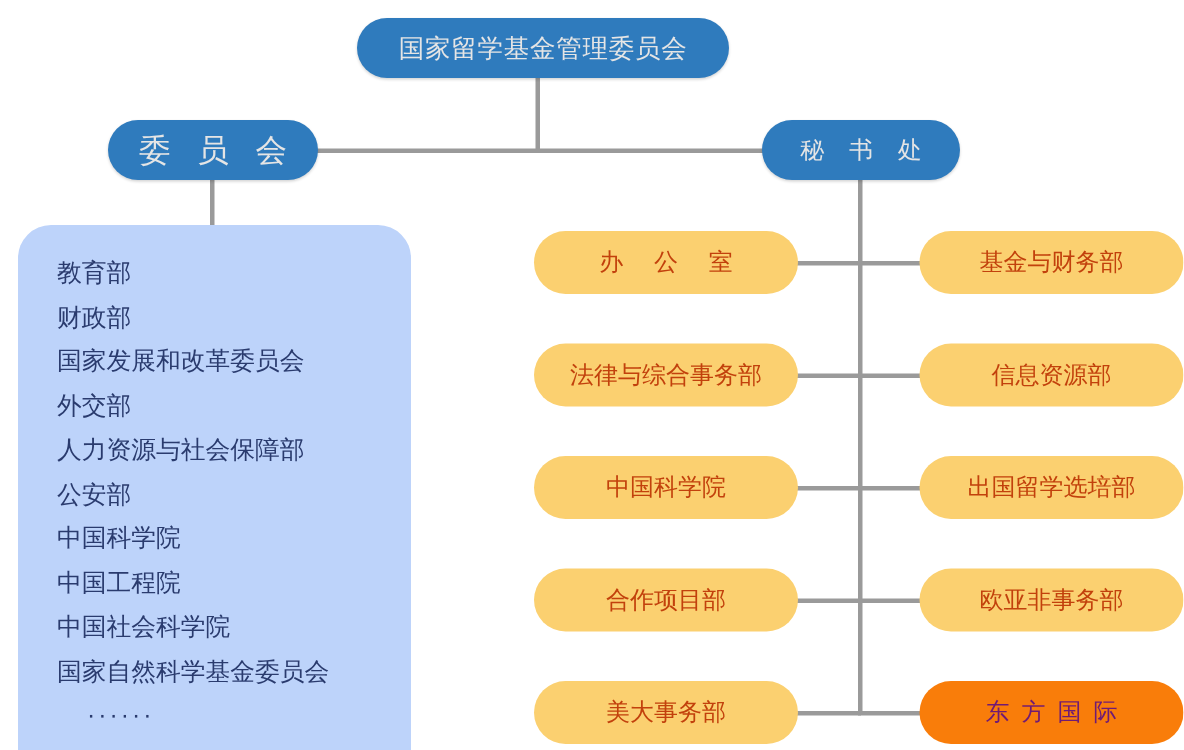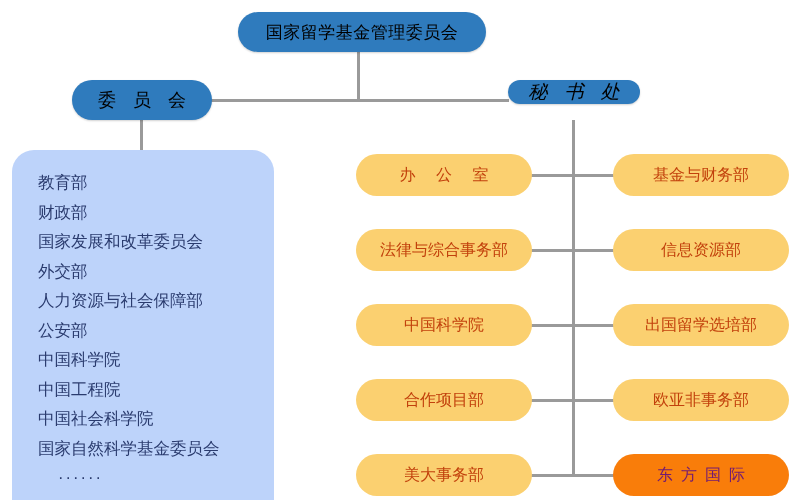--- a/index.html
+++ b/index.html
@@ -33,21 +33,21 @@
     display: flex;
     align-items: center;
     justify-content: center;
     box-sizing: border-box;
     text-align: center;
     white-space: nowrap;
   }
 
   .node-blue {
     background: #2f7bbd;
-    color: #000000;
+    color: #e5e5e5;
     border-radius: 26px;
     box-shadow: 0 1px 2px rgba(0,0,0,0.18);
   }
   .node-orange {
     background: #fbd070;
     color: #c2410c;
     border-radius: 24px;
   }
   .node-orange-strong {
     background: #f97d0a;
@@ -58,31 +58,30 @@
   
   #root-node {
     left: 238px; top: 12px;
     width: 248px; height: 40px;
     font-size: 17px;
     letter-spacing: 0.5px;
   }
   #committee-node {
     left: 72px; top: 80px;
     width: 140px; height: 40px;
-    font-size: 18px;
+    font-size: 21px;
     letter-spacing: 6px;
     text-indent: 6px;
   }
   #secretariat-node {
     left: 508px; top: 80px;
-    width: 132px; height: 24px;
-    font-size: 19px;
+    width: 132px; height: 40px;
+    font-size: 16px;
     letter-spacing: 6px;
     text-indent: 6px;
-    font-style: italic;
   }
 
   
   #member-panel {
     position: absolute;
     left: 12px; top: 150px;
     width: 262px; height: 371px;
     background: #bdd3fa;
     border-radius: 22px;
     box-sizing: border-box;

